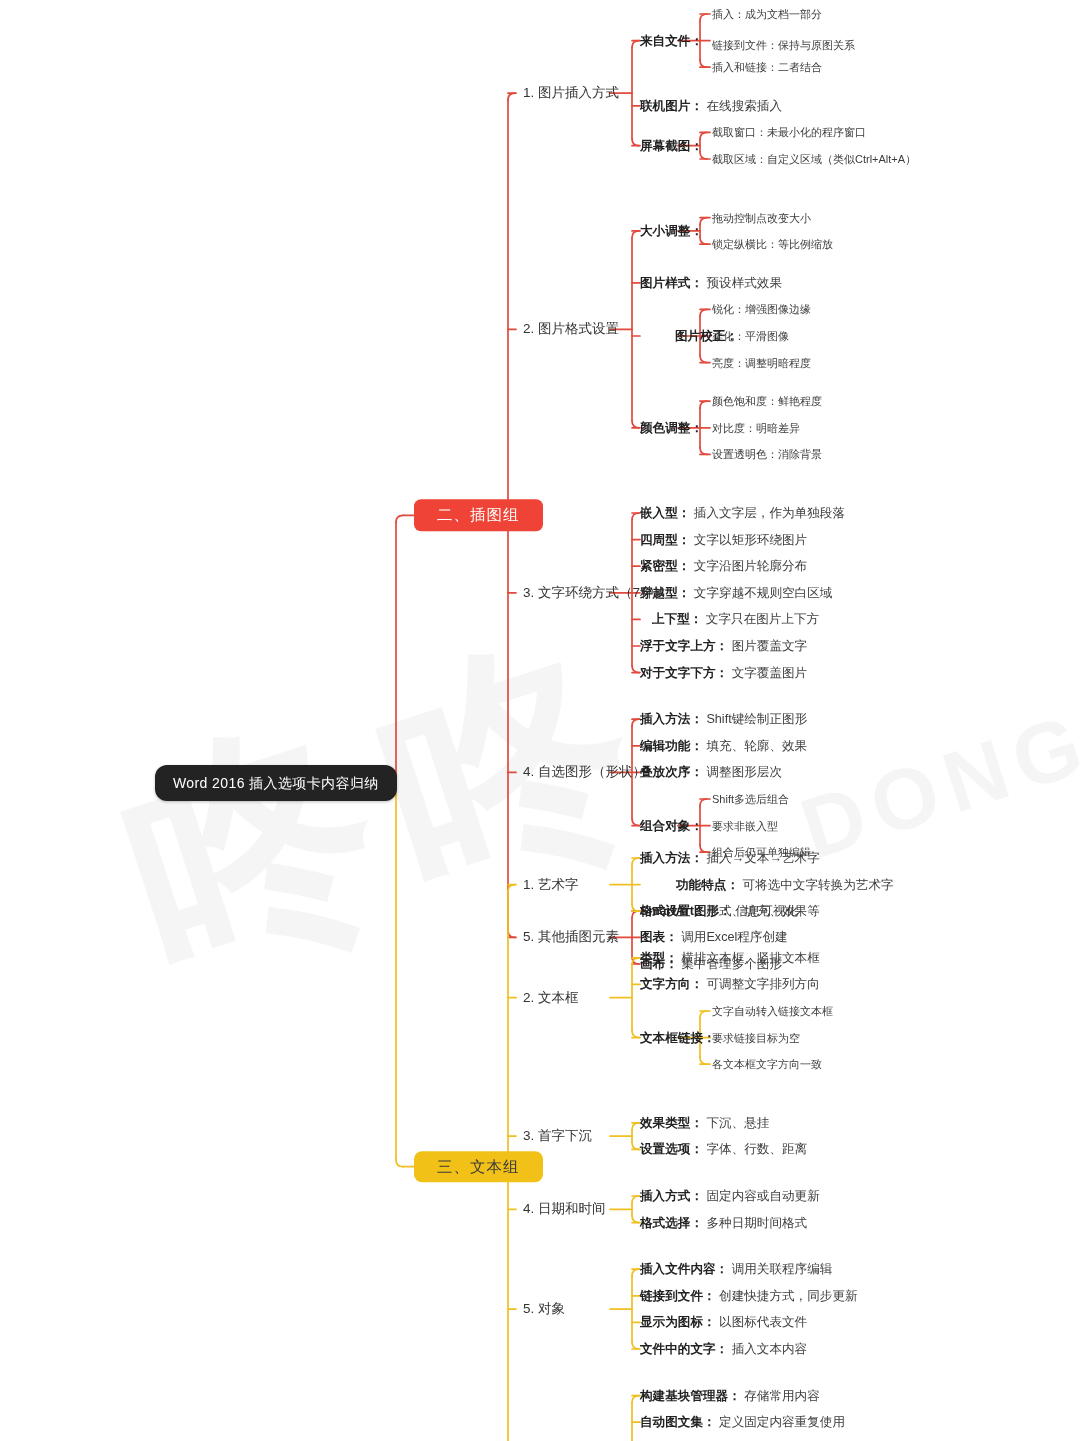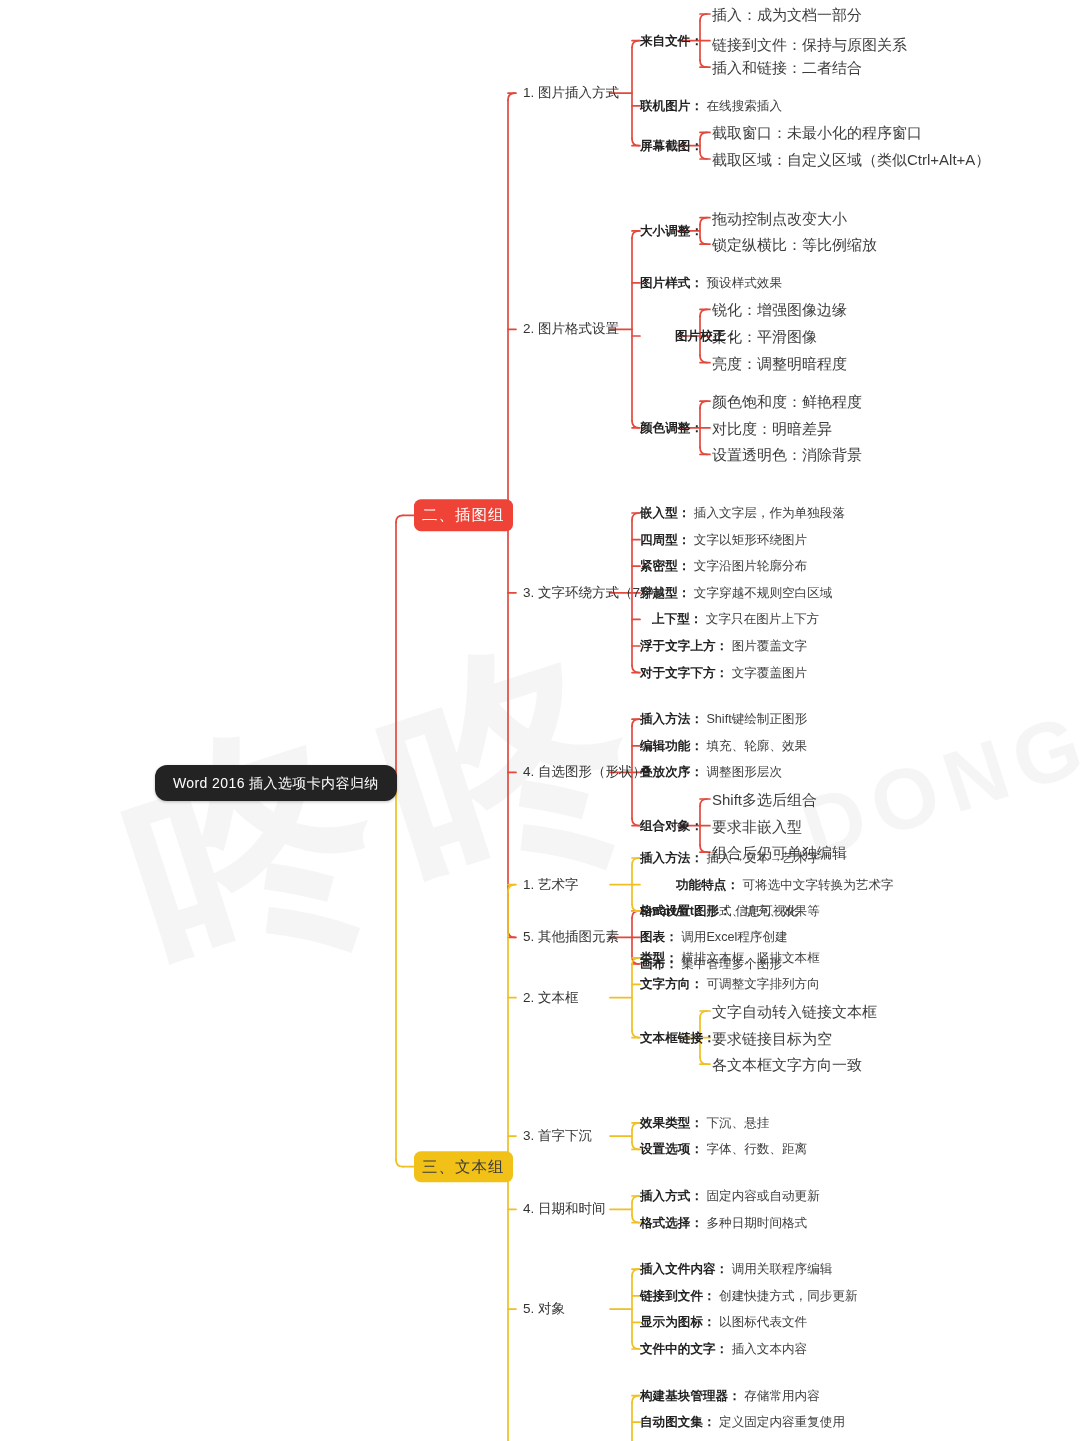--- a/index.html
+++ b/index.html
@@ -25,29 +25,29 @@
 
   
   .node{position:absolute;z-index:3;white-space:nowrap;line-height:1;}
 
   .root{
     background:#232323;color:#fff;border-radius:12px;
     padding:11px 18px;font-size:14px;letter-spacing:.4px;
     box-shadow:0 1px 3px rgba(0,0,0,.25);
   }
   .branch{
-    border-radius:7px;padding:8px 8px;font-size:15.5px;color:#fff;
+    border-radius:7px;padding:8px 23px;font-size:15.5px;color:#fff;
     letter-spacing:1px;
   }
   .branch.red{background:#ee4336;}
   .branch.yel{background:#f2c118;color:#3a3a3a;}
 
   .lvl1{font-size:13.5px;color:#333;}
   .lvl2{font-size:12.6px;color:#333;}
-  .lvl3{font-size:15px;color:#333;}
+  .lvl3{font-size:11px;color:#333;}
   .lvl2 b,.lvl3 b{font-weight:700;color:#222;}
   .lvl2 .dsc,.lvl3 .dsc{font-weight:400;color:#3c3c3c;}
 
   .mid{transform:translateY(-50%);}
 </style>
 </head>
 <body>
 
 <div id="stage">
   <div class="wm wm-cn" style="left:120px;top:640px;">咚咚</div>
@@ -284,15 +284,15 @@
       <div class="node mid lvl2" style="left: 640px; top: 1196px;"><b>插入方式：</b><span class="dsc"> 固定内容或自动更新</span></div>
       <div class="node mid lvl2" style="left: 640px; top: 1222.6px;"><b>格式选择：</b><span class="dsc"> 多种日期时间格式</span></div>
       <div class="node mid lvl1" style="left: 523px; top: 1209.3px;">4. 日期和时间</div>
       <div class="node mid lvl2" style="left: 640px; top: 1269.2px;"><b>插入文件内容：</b><span class="dsc"> 调用关联程序编辑</span></div>
       <div class="node mid lvl2" style="left: 640px; top: 1295.8px;"><b>链接到文件：</b><span class="dsc"> 创建快捷方式，同步更新</span></div>
       <div class="node mid lvl2" style="left: 640px; top: 1322.4px;"><b>显示为图标：</b><span class="dsc"> 以图标代表文件</span></div>
       <div class="node mid lvl2" style="left: 640px; top: 1349px;"><b>文件中的文字：</b><span class="dsc"> 插入文本内容</span></div>
       <div class="node mid lvl1" style="left: 523px; top: 1309.1px;">5. 对象</div>
       <div class="node mid lvl2" style="left: 640px; top: 1395.6px;"><b>构建基块管理器：</b><span class="dsc"> 存储常用内容</span></div>
       <div class="node mid lvl2" style="left: 640px; top: 1422.2px;"><b>自动图文集：</b><span class="dsc"> 定义固定内容重复使用</span></div>
-      <div class="node mid branch yel" style="left: 414px; top: 1166.7px;">三、文本组</div>
+      <div class="node mid branch yel" style="left: 414px; top: 1166.7px; border-radius: 8px;">三、文本组</div>
     </div>
 </div>
 
 </body></html>

